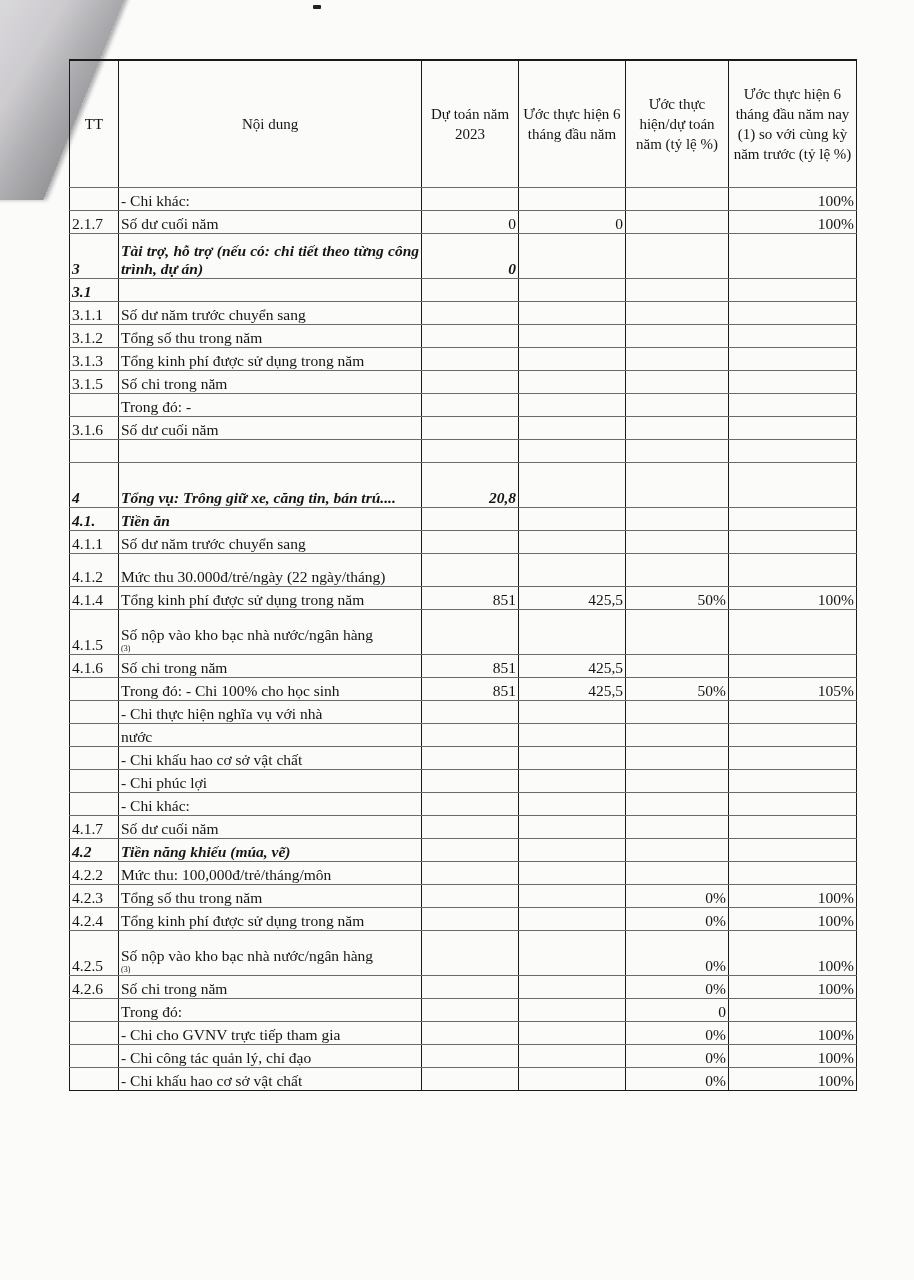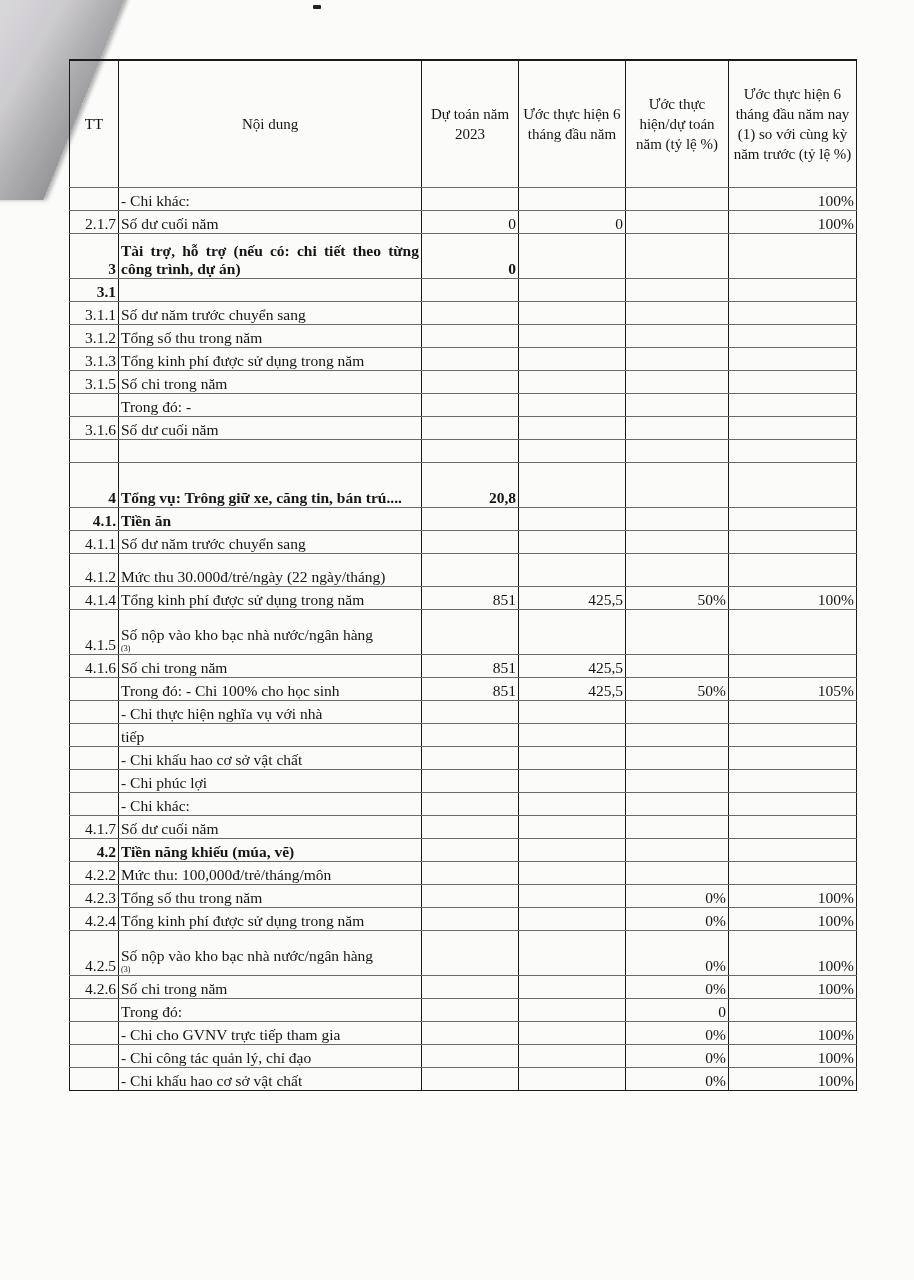--- a/index.html
+++ b/index.html
@@ -33,24 +33,24 @@
     border-left:1.5px solid #1a1a1a; border-right:1.5px solid #1a1a1a;
     border-top:1px solid #6a6a6a; border-bottom:1px solid #6a6a6a;
     padding:0 2px; line-height:18px; vertical-align:bottom;
   }
   table.doc th {
     font-weight:normal; text-align:center; vertical-align:middle;
     font-size:15px; line-height:20px; height:126px;
     border-top:2px solid #1a1a1a;
   }
   table.doc tr:last-child td { border-bottom:1.5px solid #1a1a1a; }
-  td.tt { text-align:right; white-space:nowrap; vertical-align:middle; padding:0; }
+  td.tt { text-align:left; white-space:nowrap; vertical-align:middle; padding:0; }
   td.num { text-align:right; }
   td.content { text-align:justify; }
-  tr.bold td { font-weight:bold; }
+  tr.bold td { font-weight:bold;font-style:italic; }
   tr.h1 td { height:22px; }
   tr.hx td { height:32px; }
   tr.hy td { height:44px; }
 </style>
 </head>
 <body>
 
 <div class="curl"></div>
 <div class="top-mark"></div>
 
@@ -229,21 +229,21 @@
       <tr class="h1">
         <td class="tt"><span></span></td>
         <td class="content"><span>- Chi thực hiện nghĩa vụ với nhà</span></td>
         <td class="num"><span></span></td>
         <td class="num"><span></span></td>
         <td class="num"><span></span></td>
         <td class="num"><span></span></td>
       </tr>
       <tr class="h1">
         <td class="tt"><span></span></td>
-        <td class="content"><span>tiếp</span></td>
+        <td class="content"><span>nước</span></td>
         <td class="num"><span></span></td>
         <td class="num"><span></span></td>
         <td class="num"><span></span></td>
         <td class="num"><span></span></td>
       </tr>
       <tr class="h1">
         <td class="tt"><span></span></td>
         <td class="content"><span>- Chi khấu hao cơ sở vật chất</span></td>
         <td class="num"><span></span></td>
         <td class="num"><span></span></td>

